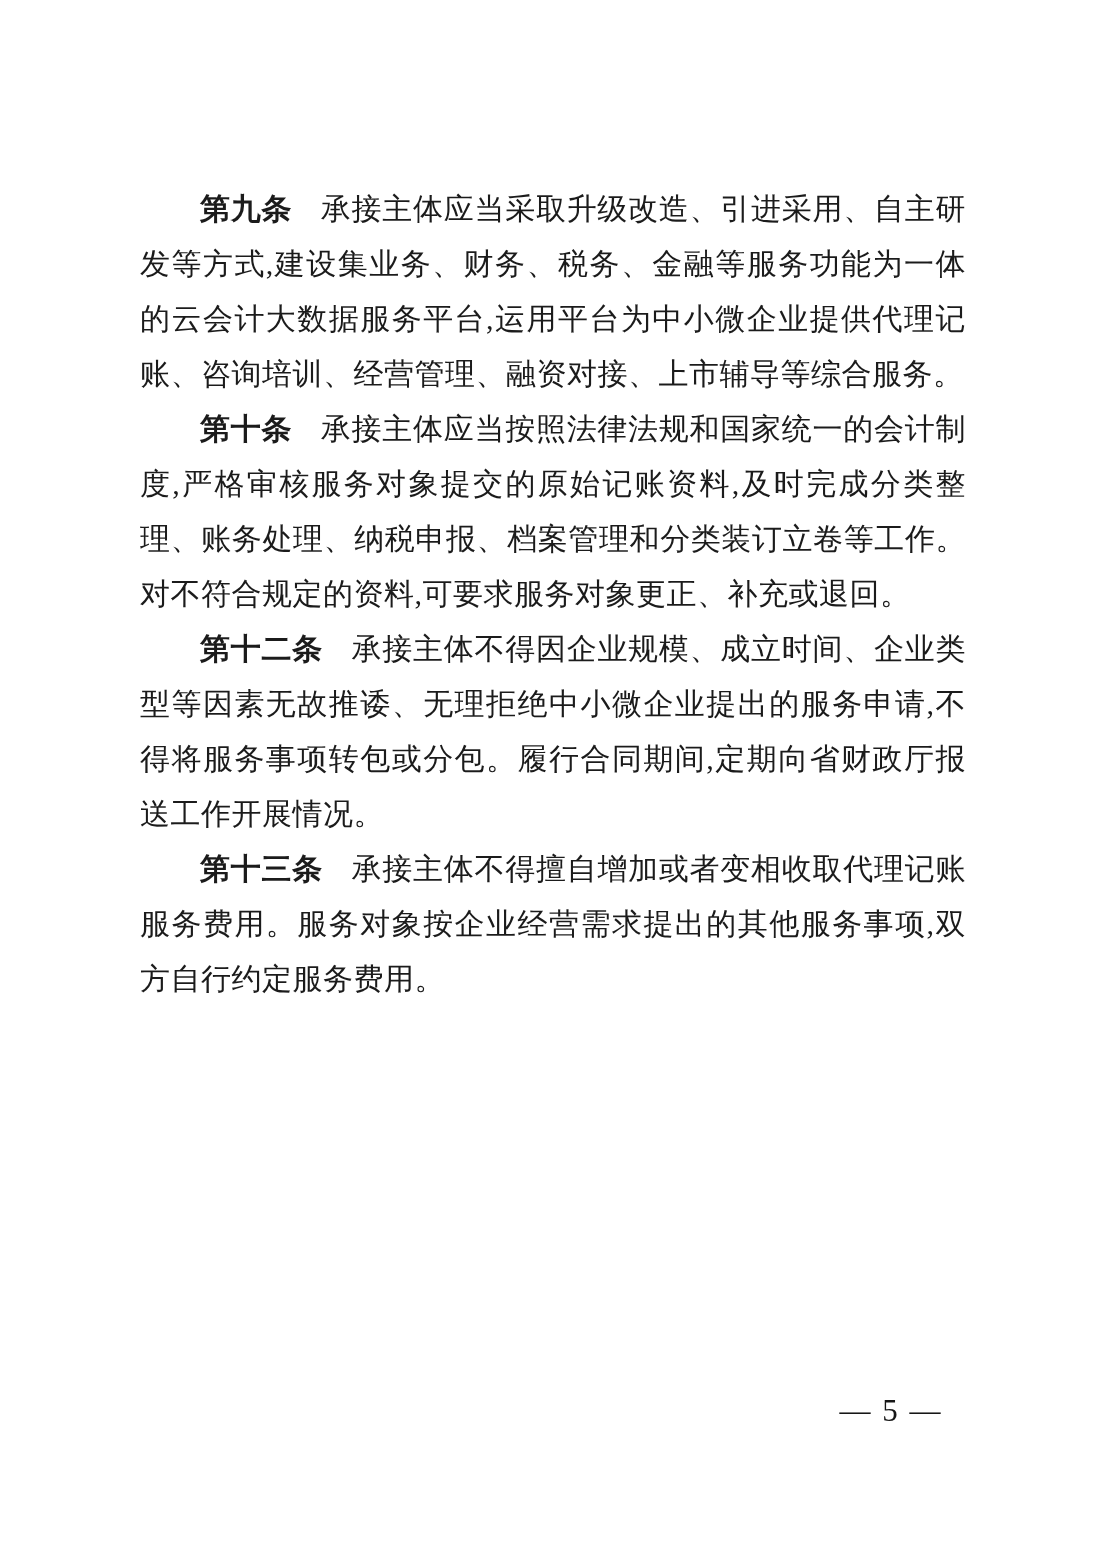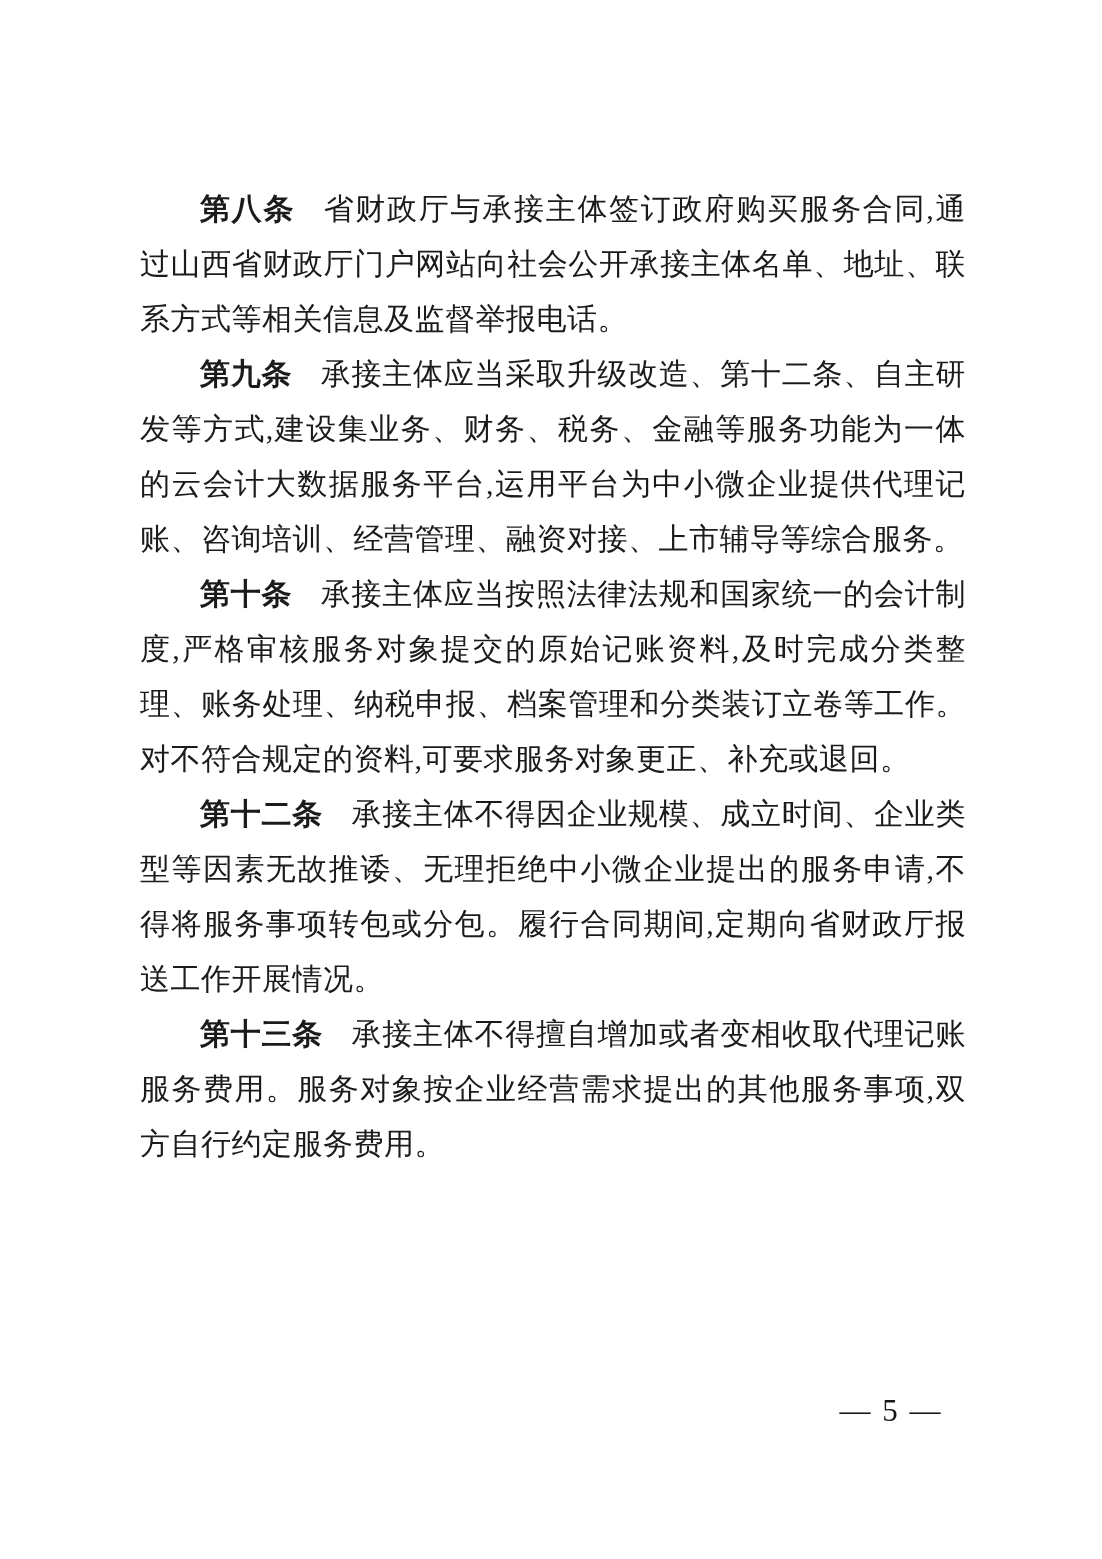--- a/index.html
+++ b/index.html
@@ -48,23 +48,22 @@
     color: #161616;
     white-space: nowrap;
   }
 </style>
 </head>
 <body>
 
 <div class="page">
   <div class="content">
 
-    <p class="para"><span class="article-label">第八条</span><span>省财政厅与承接主体签订政府购买服务合同,通过山西省财政厅门户网站向社会公开承接主体名单、地址、联系方式等相关信息及监督举报电话。</span></p>
 
-    <p class="para"><span class="article-label">第九条</span><span>承接主体应当采取升级改造、第十二条、自主研发等方式,建设集业务、财务、税务、金融等服务功能为一体的云会计大数据服务平台,运用平台为中小微企业提供代理记账、咨询培训、经营管理、融资对接、上市辅导等综合服务。</span></p>
+    <p class="para"><span class="article-label">第九条</span><span>承接主体应当采取升级改造、引进采用、自主研发等方式,建设集业务、财务、税务、金融等服务功能为一体的云会计大数据服务平台,运用平台为中小微企业提供代理记账、咨询培训、经营管理、融资对接、上市辅导等综合服务。</span></p>
 
     <p class="para"><span class="article-label">第十条</span><span>承接主体应当按照法律法规和国家统一的会计制度,严格审核服务对象提交的原始记账资料,及时完成分类整理、账务处理、纳税申报、档案管理和分类装订立卷等工作。对不符合规定的资料,可要求服务对象更正、补充或退回。</span></p>
 
 
     <p class="para"><span class="article-label">第十二条</span><span>承接主体不得因企业规模、成立时间、企业类型等因素无故推诿、无理拒绝中小微企业提出的服务申请,不得将服务事项转包或分包。履行合同期间,定期向省财政厅报送工作开展情况。</span></p>
 
     <p class="para"><span class="article-label">第十三条</span><span>承接主体不得擅自增加或者变相收取代理记账服务费用。服务对象按企业经营需求提出的其他服务事项,双方自行约定服务费用。</span></p>
 
   </div>
 

